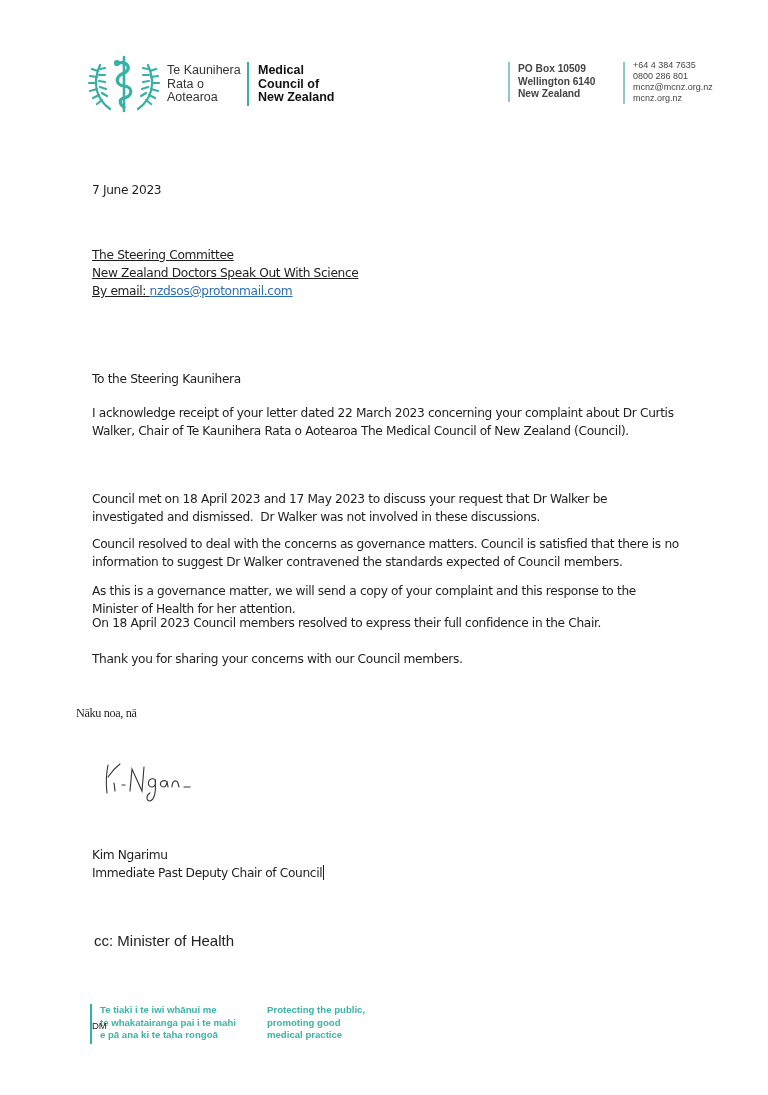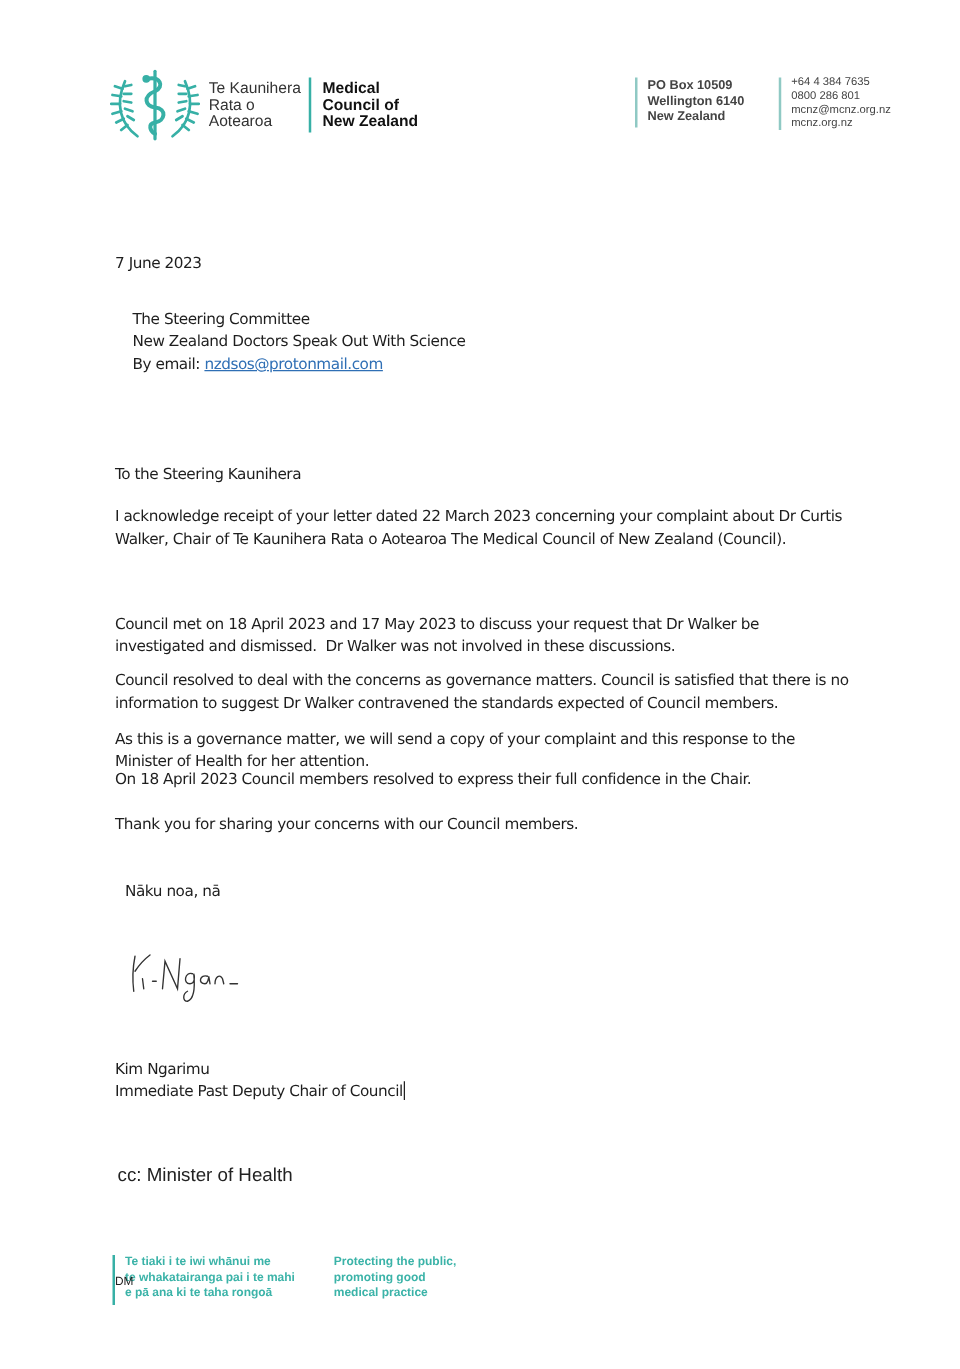--- a/index.html
+++ b/index.html
@@ -10,32 +10,32 @@
     
     #logo-emblem { left: 88px; top: 53px; width: 72px; height: 60px; }
     #maori-name { left: 167px; top: 64px; font-size: 12.5px; line-height: 13.5px; color: #333; }
     #name-divider { left: 247px; top: 62px; width: 1.5px; height: 44px; background: #37b0a6; }
     #english-name { left: 258px; top: 64px; font-size: 12.5px; line-height: 13.5px; font-weight: bold; color: #111; }
     #addr-divider { left: 508px; top: 62px; width: 1.5px; height: 40px; background: #8fc9c4; }
     #address { left: 518px; top: 63px; font-size: 10.2px; line-height: 12.5px; color: #444; font-weight: bold; }
     #contact-divider { left: 623px; top: 62px; width: 1.5px; height: 42px; background: #8fc9c4; }
     #contact { left: 633px; top: 60px; font-size: 9px; line-height: 11px; color: #444; }
     
-    #date { left: 92px; top: 181px; margin-top: 20px; }
-    #recipient { left: 106px; top: 246px; }
+    #date { left: 92px; top: 181px; }
+    #recipient { left: 92px; top: 246px; text-decoration: underline; }
     #email-link { color: #2f6fb5; text-decoration: underline; }
     #salutation { left: 92px; top: 370px; }
     .para { left: 92px; width: 600px; }
     #p1 { top: 404px; }
     #p2 { top: 490px; }
     #p3 { top: 511px; }
     #p4 { top: 562px; margin-top: 20px; }
     #p5 { top: 614px; }
     #p6 { top: 650px; }
-    #signoff { left: 100px; top: 704px; }
+    #signoff { left: 76px; top: 704px; font-family: Liberation Serif, serif; }
     #signature { left: 100px; top: 755px; width: 120px; height: 60px; }
     #signer { left: 92px; top: 846px; }
     #cursor-mark { display: inline-block; width: 1px; height: 15px; background: #222; vertical-align: -3px; margin-left: 1px; }
     #cc { left: 94px; top: 932px; font-size: 15px; color: #222; }
     
     #footer-divider { left: 90px; top: 1004px; width: 1.5px; height: 40px; background: #37b0a6; }
     #footer-maori { left: 100px; top: 1004px; font-size: 9.6px; line-height: 12.5px; font-weight: bold; color: #3bb3a8; }
     #footer-english { left: 267px; top: 1004px; font-size: 9.6px; line-height: 12.5px; font-weight: bold; color: #3bb3a8; }
     #initials { left: 92px; top: 1020px; font-size: 9.5px; color: #222; }
   </style>

